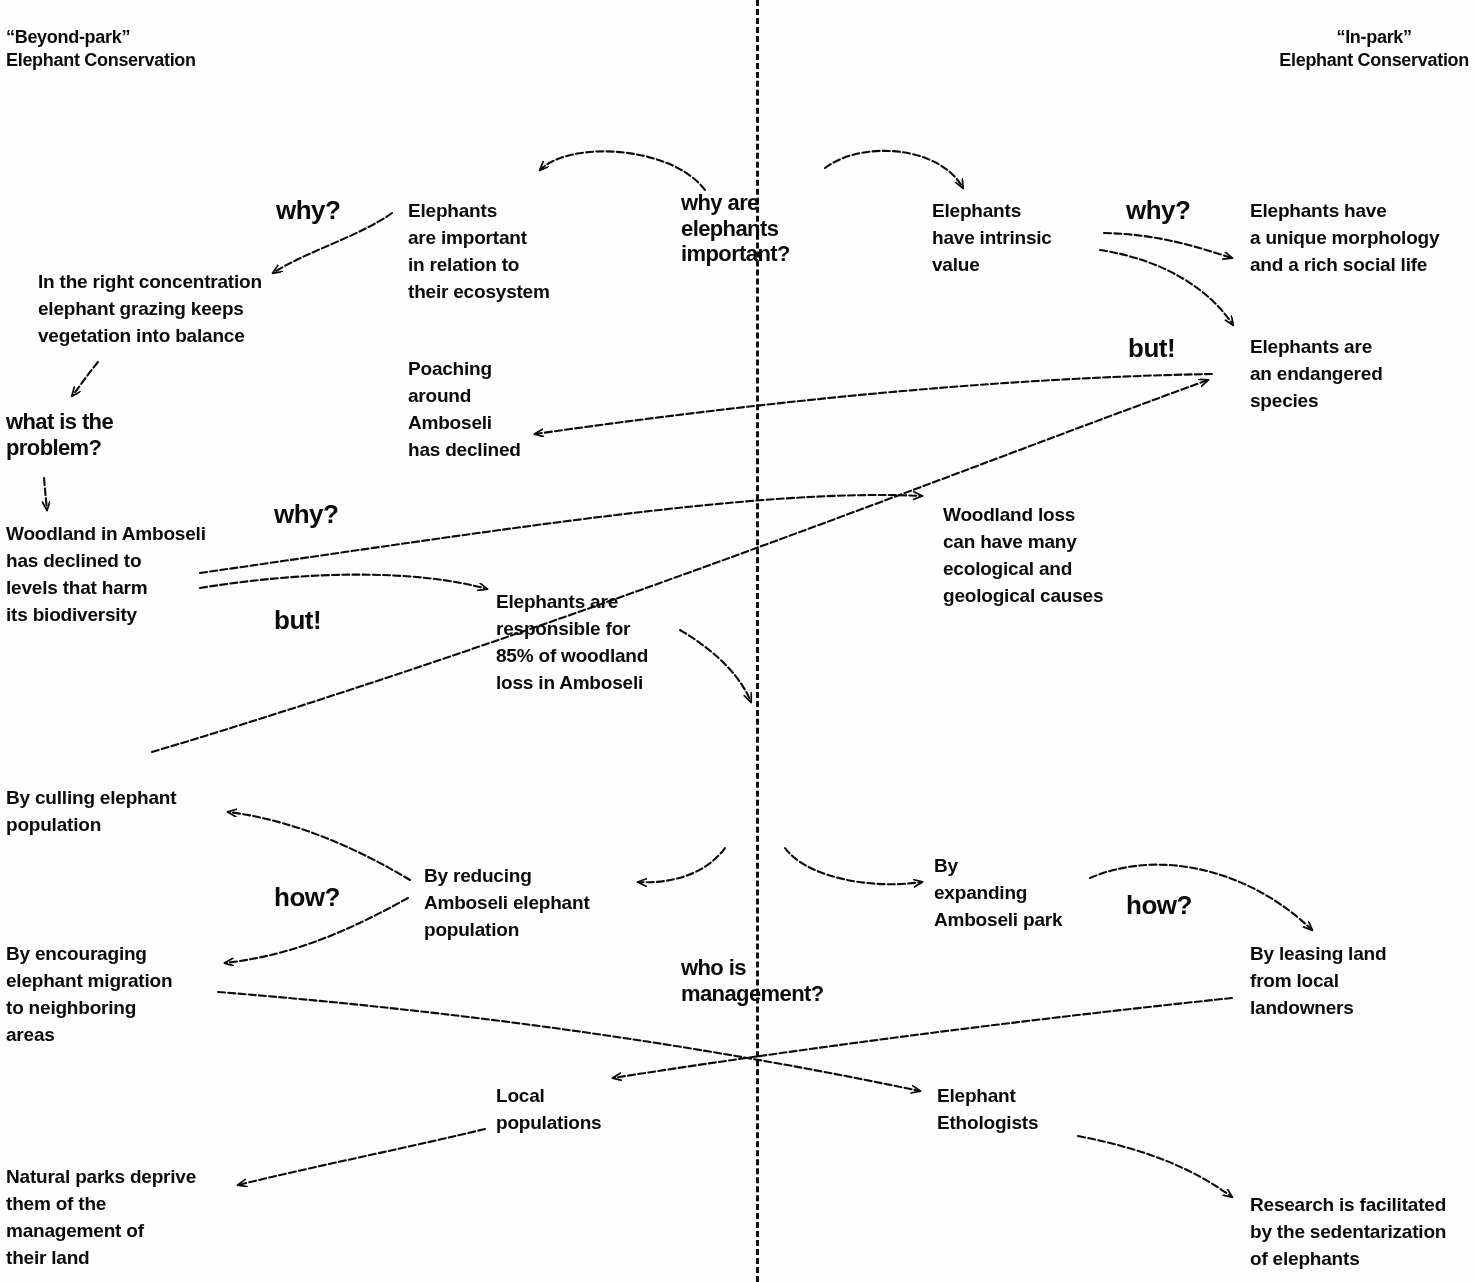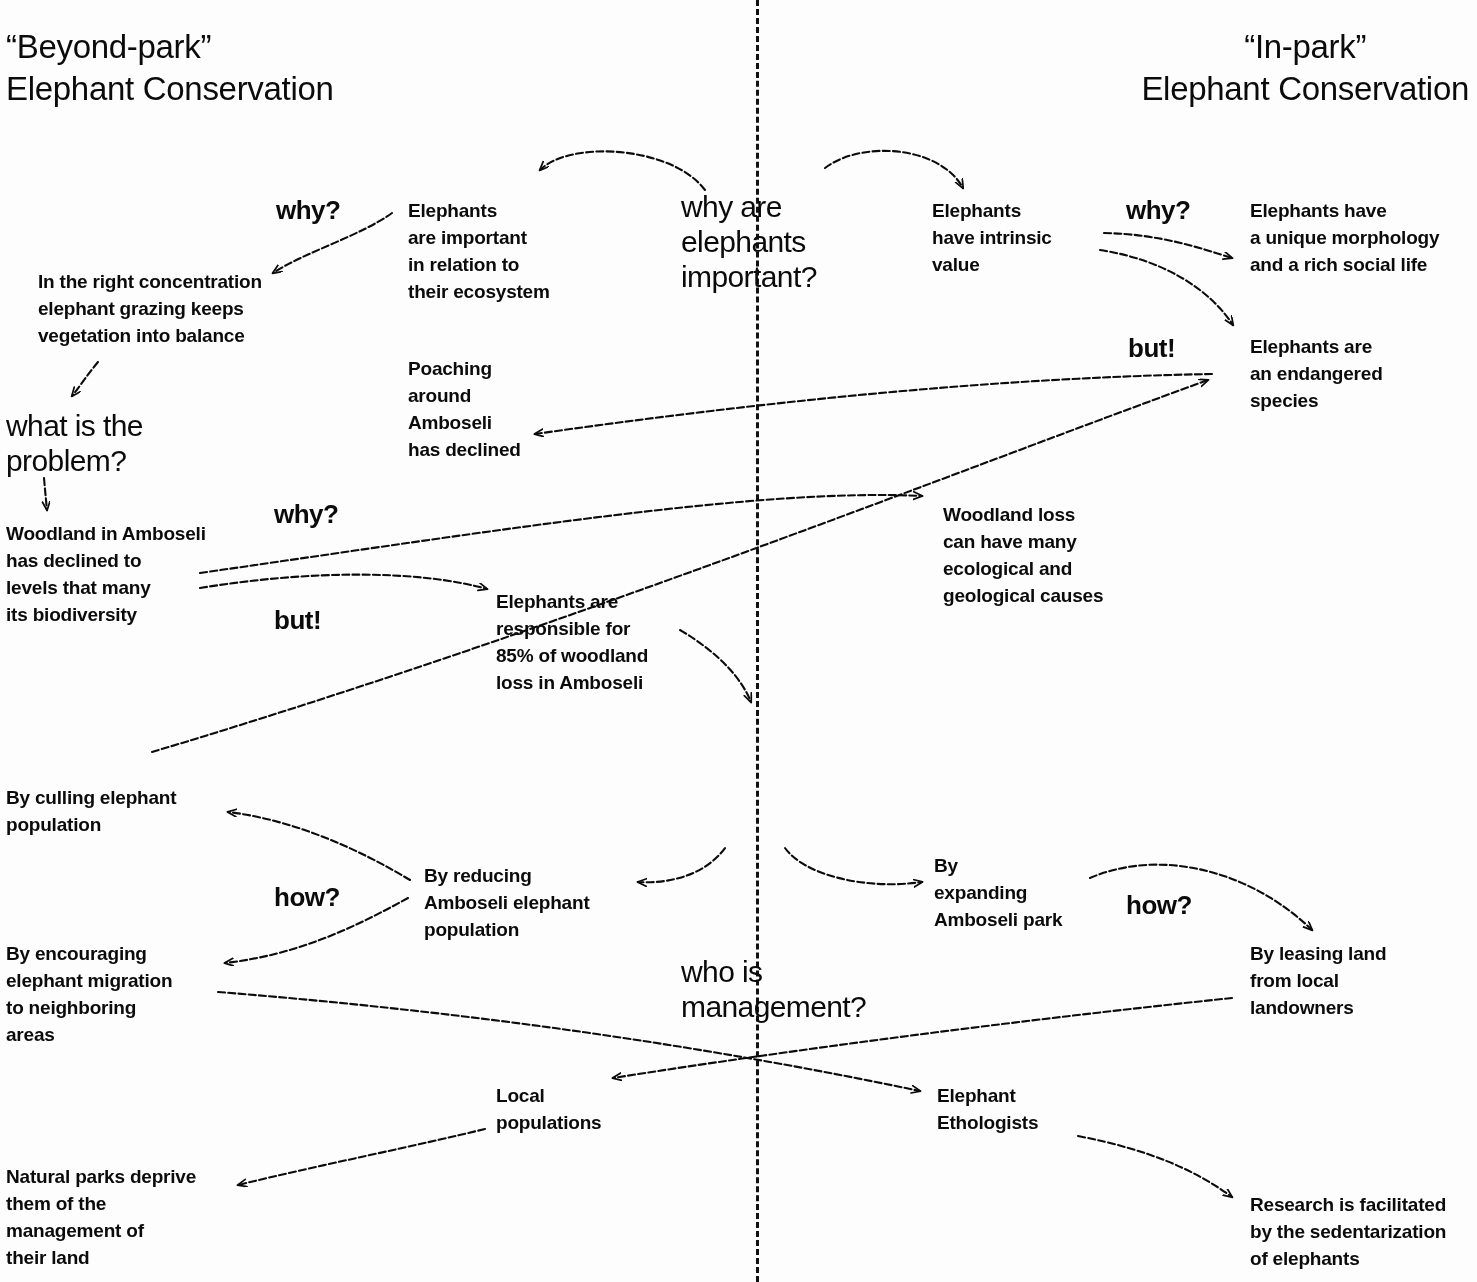--- a/index.html
+++ b/index.html
@@ -26,29 +26,29 @@
   }
   .node {
     position: absolute;
     font-weight: bold;
     line-height: 1.30;
     white-space: pre-line;
     letter-spacing: -0.1px;
   }
   
   .title {
-    font-size: 33px;
-    font-weight: normal;
+    font-size: 18px;
+    font-weight: bold;
     line-height: 1.27;
     letter-spacing: -0.3px;
   }
   
   .question {
-    font-size: 30px;
-    font-weight: normal;
+    font-size: 22px;
+    font-weight: bold;
     line-height: 1.16;
     letter-spacing: -0.6px;
   }
   
   .connective {
     font-size: 26px;
     font-weight: bold;
     letter-spacing: -0.5px;
   }
   
@@ -178,21 +178,21 @@
 an endangered
 species</div>
 
   <div class="node claim" style="left:408px; top:356px;">Poaching
 around
 Amboseli
 has declined</div>
 
   <div class="node claim" style="left:6px; top:521px;">Woodland in Amboseli
 has declined to
-levels that many
+levels that harm
 its biodiversity</div>
 
   <div class="node claim" style="left:496px; top:589px;">Elephants are
 responsible for
 85% of woodland
 loss in Amboseli</div>
 
   <div class="node claim" style="left:934px; top:502px;margin-left:9px;">Woodland loss
 can have many
 ecological and

